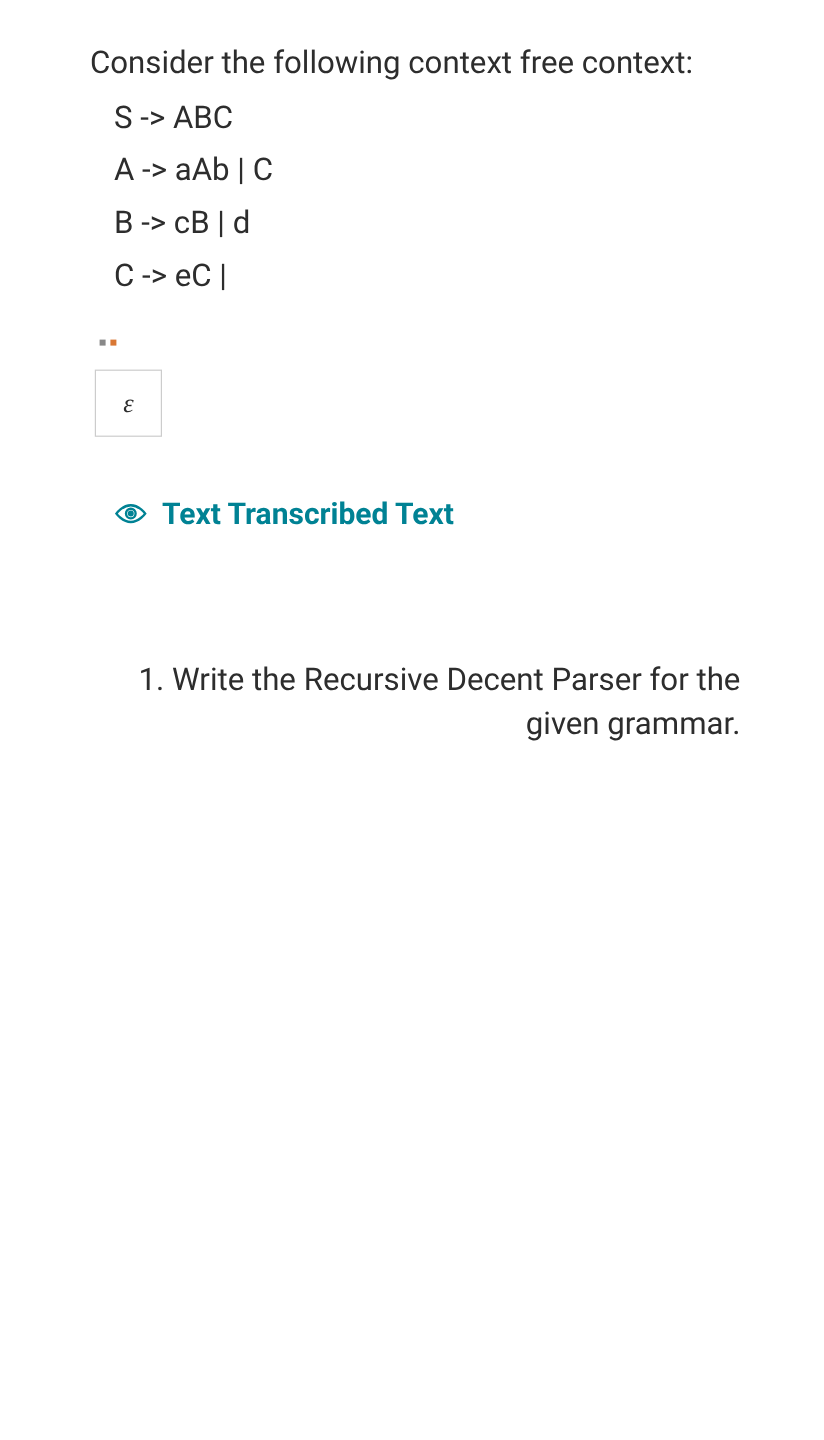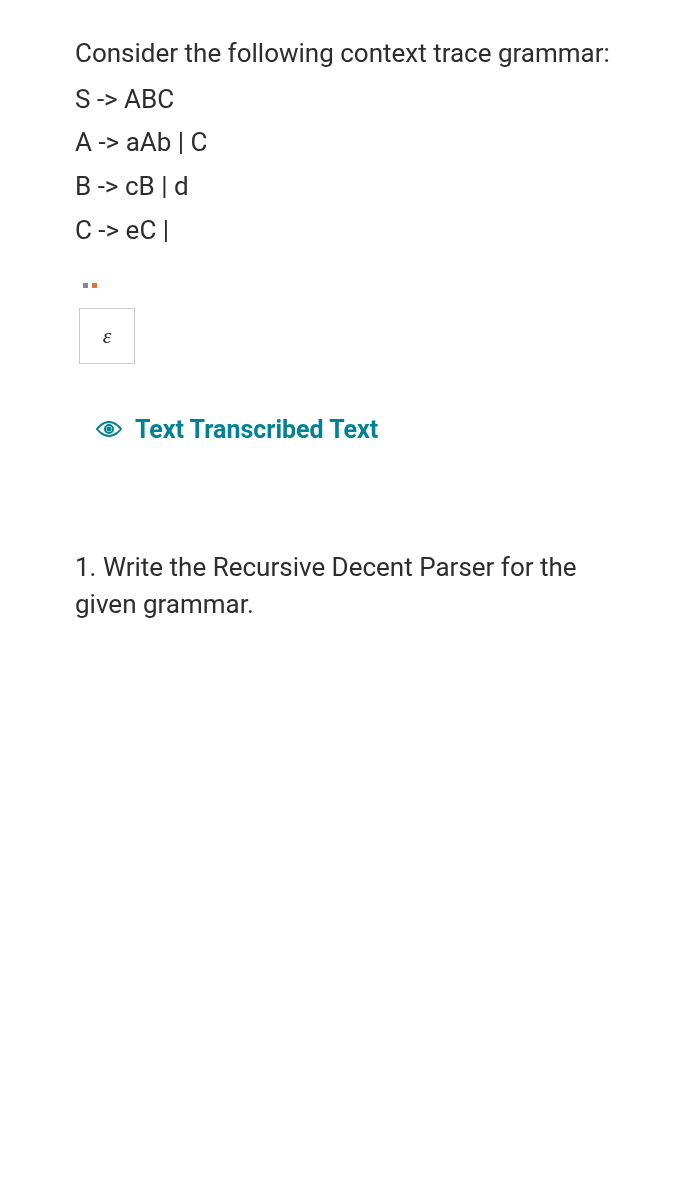--- a/index.html
+++ b/index.html
@@ -15,20 +15,21 @@
       padding: 35px 70px 35px 75px;
       color: #2d2d2d;
       font-size: 26px;
       line-height: 1.45;
     }
     .intro-text {
       margin-bottom: 8px;
     }
     .grammar-rule {
       margin-bottom: 6px;
+      margin-left: 20px;
     }
     .drag-handle {
       display: inline-flex;
       gap: 4px;
       margin-top: 28px;
       margin-left: 8px;
       margin-bottom: 12px;
     }
     .drag-dot {
       width: 5px;
@@ -62,31 +63,32 @@
       font-weight: 700;
       font-size: 25px;
       cursor: pointer;
     }
     .eye-icon {
       width: 28px;
       height: 18px;
     }
     .questions {
       margin-top: 100px;
+      text-align: right;
     }
     .question {
       margin-bottom: 16px;
     }
   </style>
 </head>
 <body>
 
 
 
-<div class="intro-text">Consider the following context trace grammar:</div>
+<div class="intro-text">Consider the following context free context:</div>
 
 <div class="grammar-rule">S -&gt; ABC</div>
 <div class="grammar-rule">A -&gt; aAb | C</div>
 <div class="grammar-rule">B -&gt; cB | d</div>
 <div class="grammar-rule">C -&gt; eC |</div>
 
 <div class="drag-handle">
   <span class="drag-dot"></span>
   <span class="drag-dot orange"></span>
 </div>

